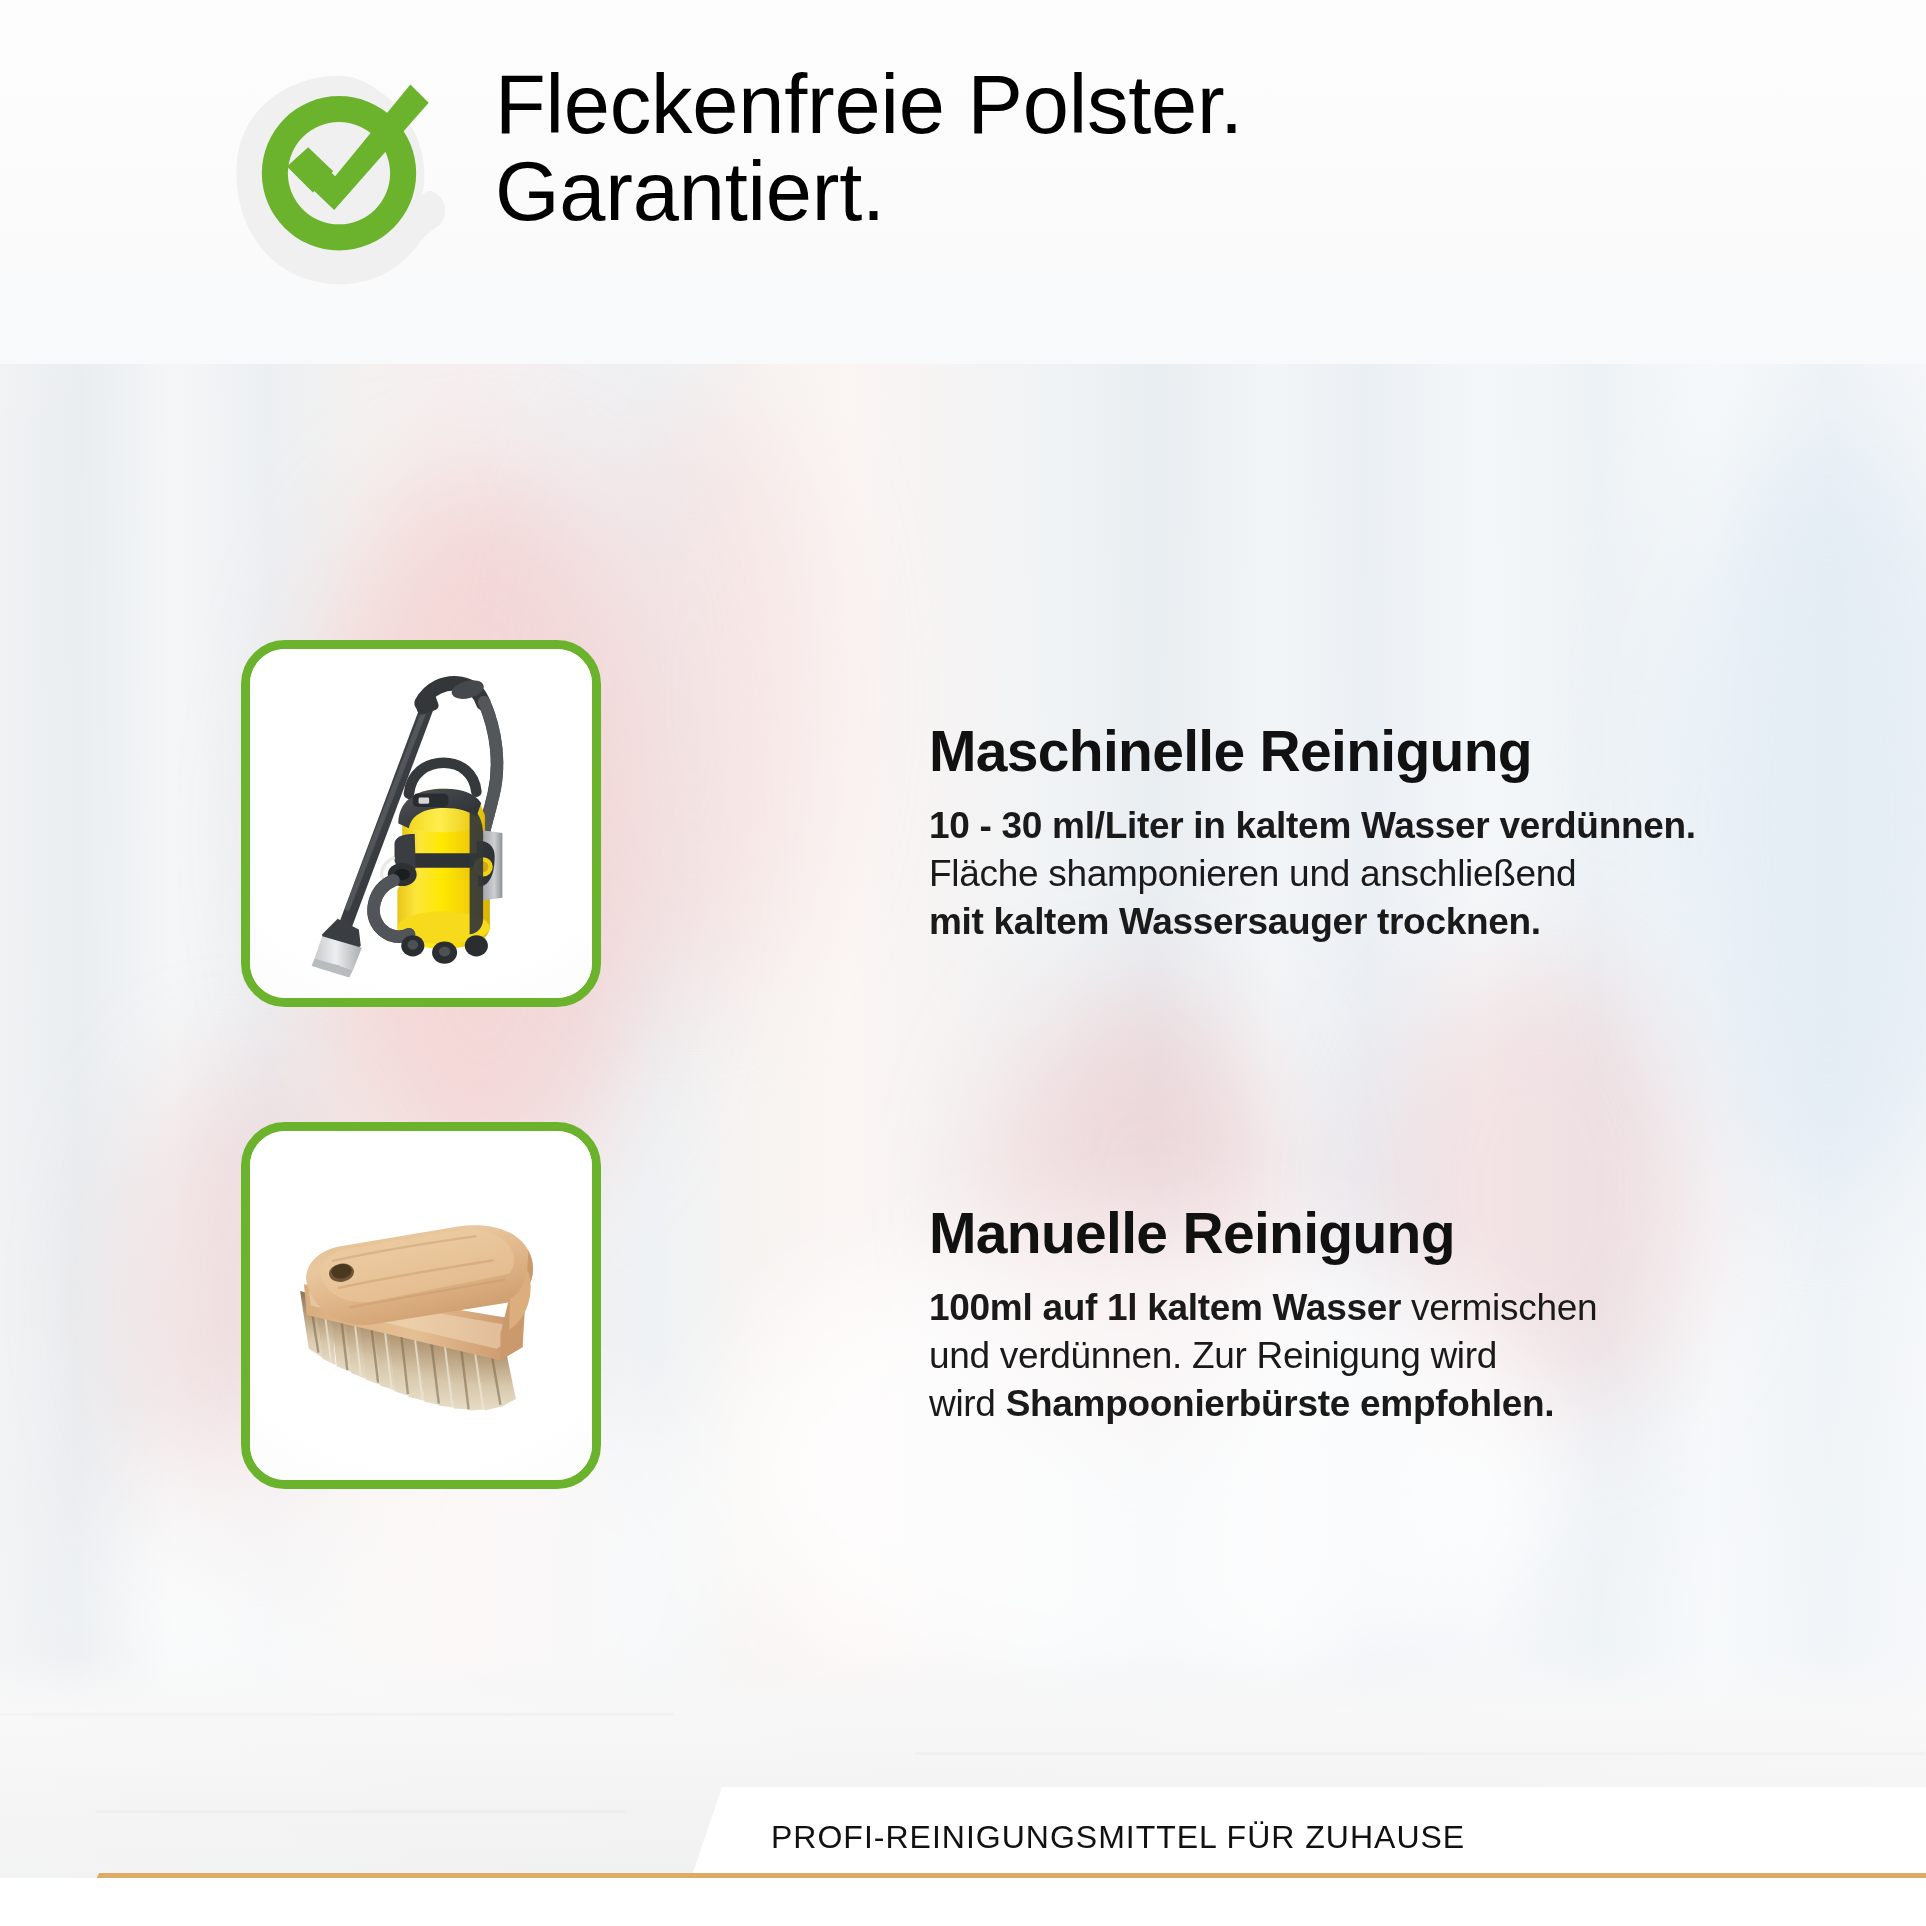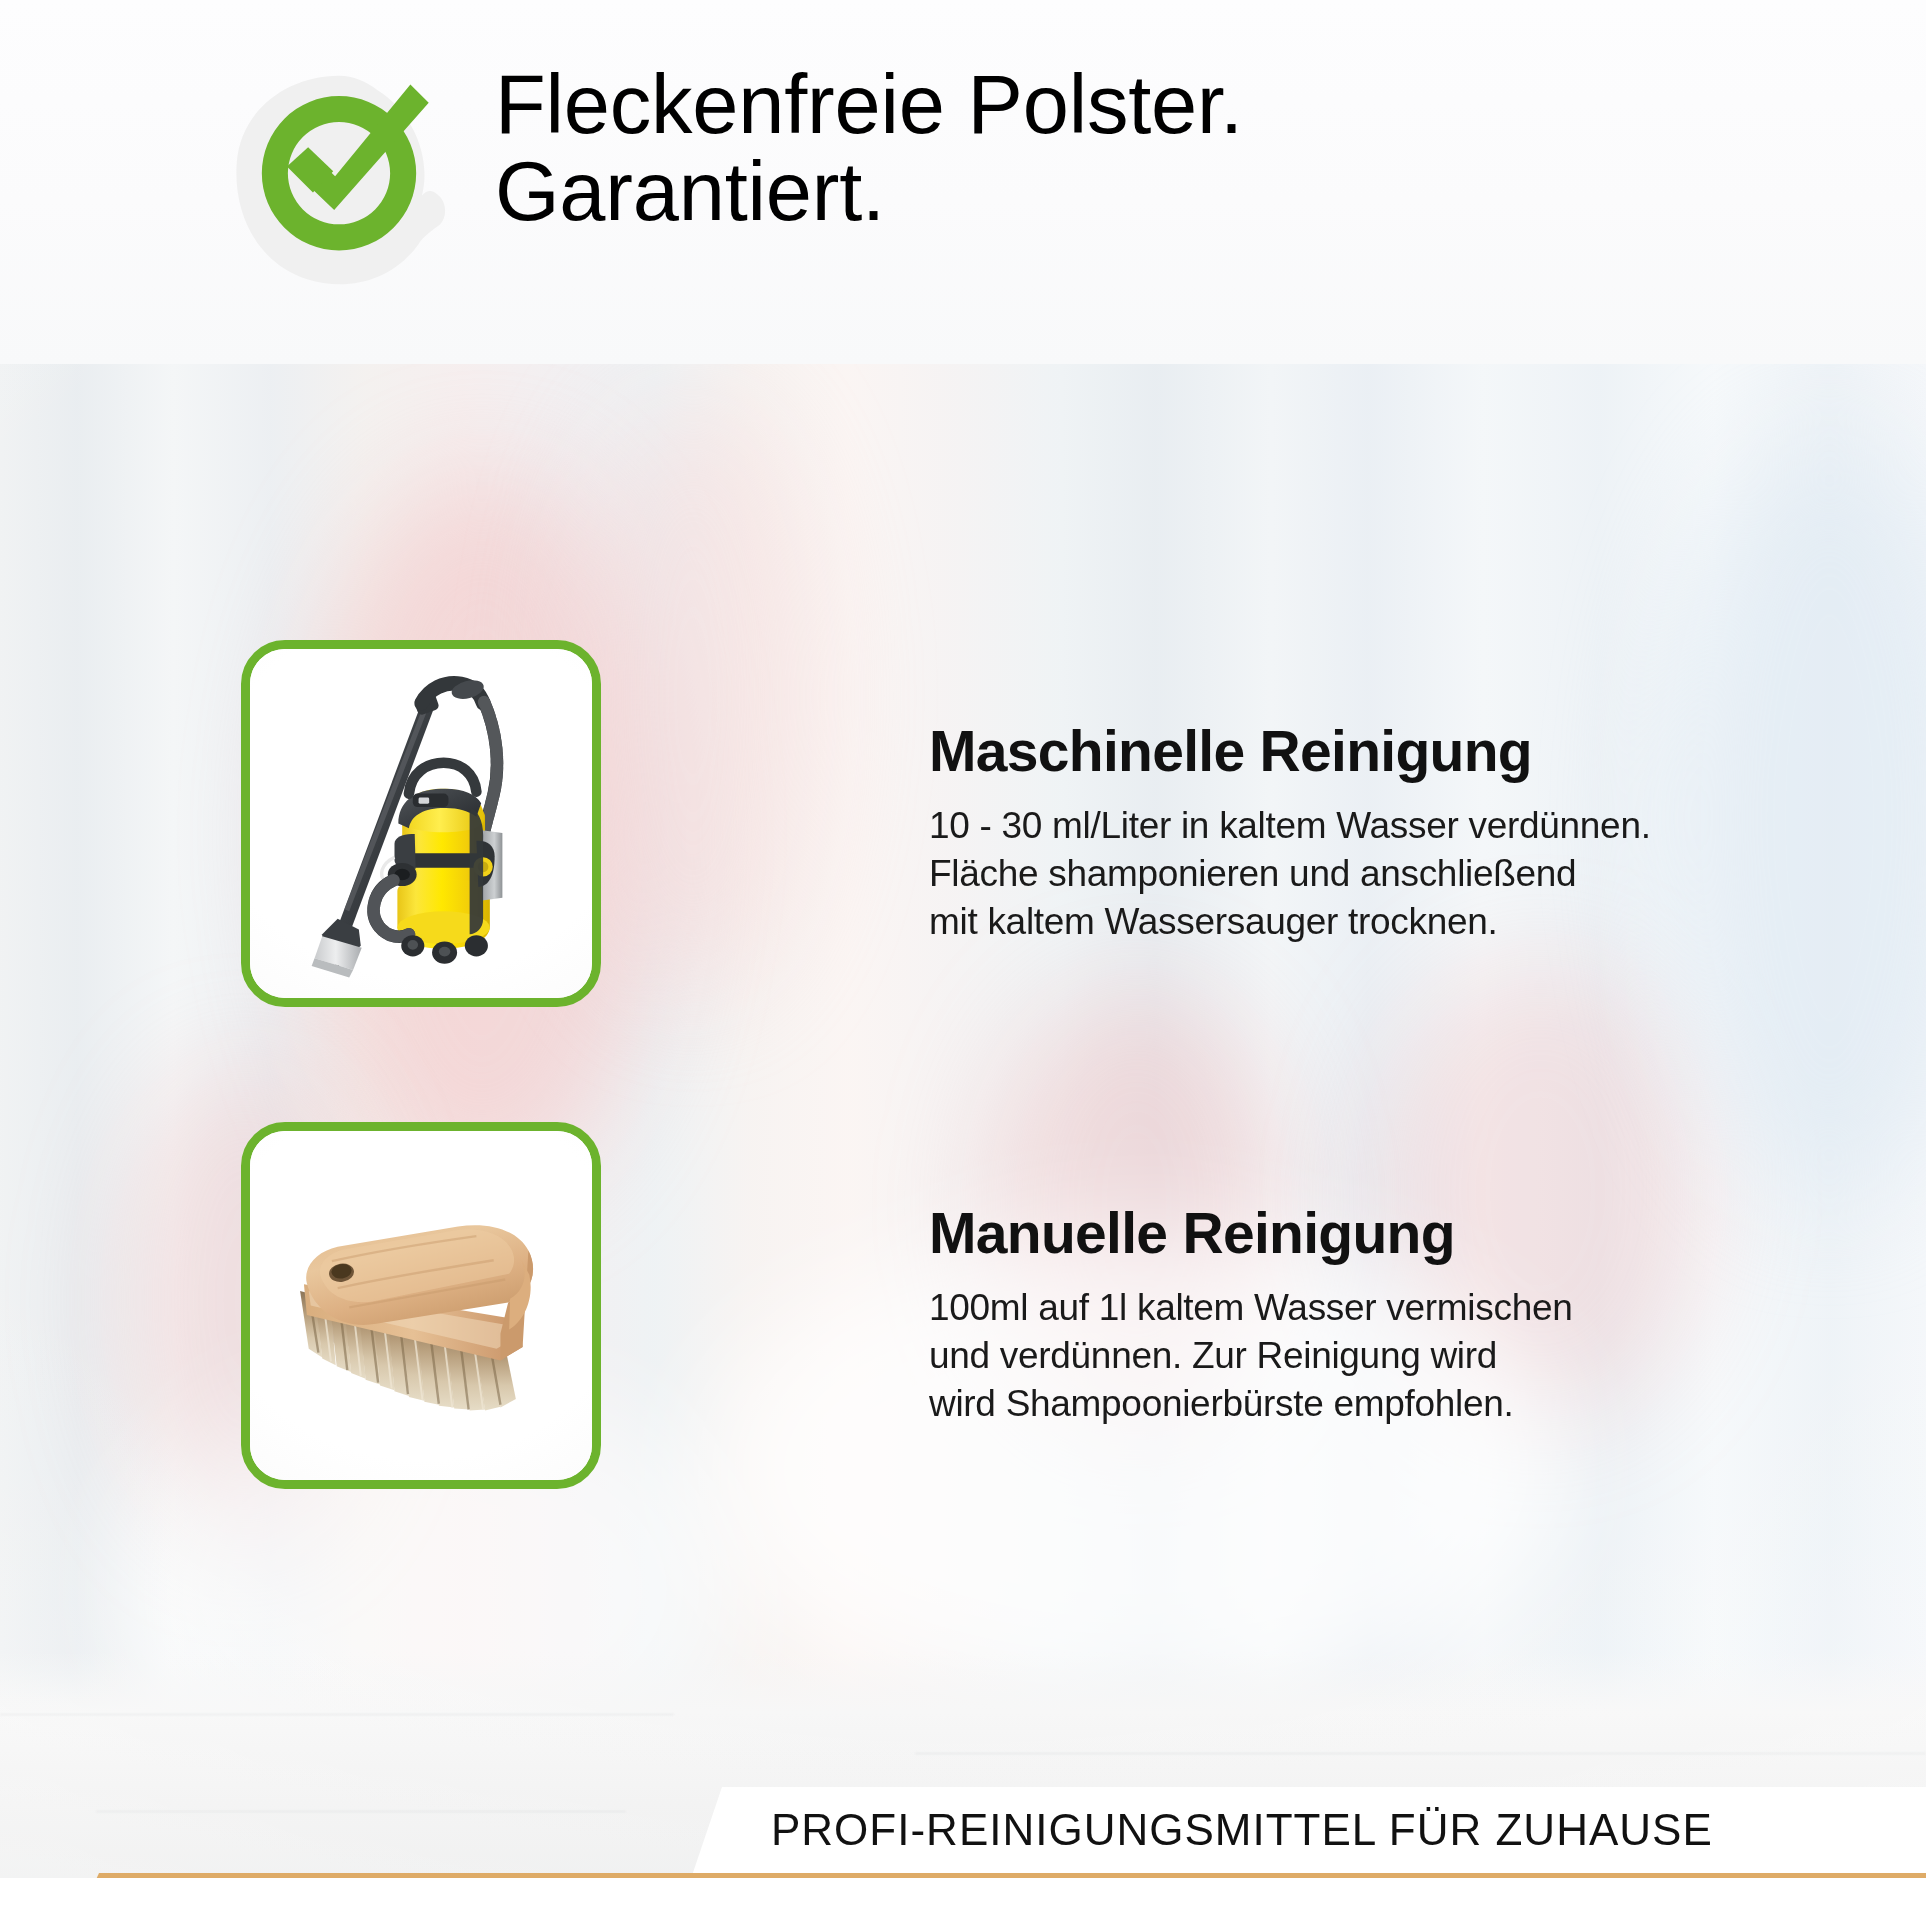--- a/index.html
+++ b/index.html
@@ -90,34 +90,34 @@
 
   .ftext{position:absolute;left:688px;top:0;width:1165px;}
   .feature.f1 .ftext{top:83px;}
   .feature.f2 .ftext{top:83px;}
 
   .fheading{
     font-size:57px;font-weight:700;color:#111;letter-spacing:-0.7px;
     line-height:1.0;margin:0 0 22px 0;white-space:nowrap;
   }
   .fbody{font-size:37px;line-height:1.30;color:#1a1a1a;letter-spacing:-0.3px;}
-  .fbody .b{font-weight:400;}
+  .fbody .b{font-weight:700;}
   .fbody .r{font-weight:400;text-align:center;}
   .fbody p{margin:0;white-space:nowrap;}
 
   
   .footer-white{
     position:absolute;left:665px;top:1787px;width:1262px;height:90px;
     background:#ffffff;
     clip-path:polygon(57px 0,1262px 0,1262px 90px,26.5px 90px);
     display:flex;align-items:center;
   }
   .footer-text{
-    position:absolute;left:106px;top:18px;
-    font-size:44px;font-weight:400;letter-spacing:1px;color:#111;white-space:nowrap;
+    position:absolute;left:106px;top:32px;
+    font-size:32px;font-weight:400;letter-spacing:1px;color:#111;white-space:nowrap;
   }
   .footer-band{
     position:absolute;left:0;top:1873px;width:1926px;height:53px;
     background:#DEAB67;
     clip-path:polygon(99px 0,1926px 0,1926px 53px,75px 53px);
   }
 </style>
 </head>
 <body>
 

